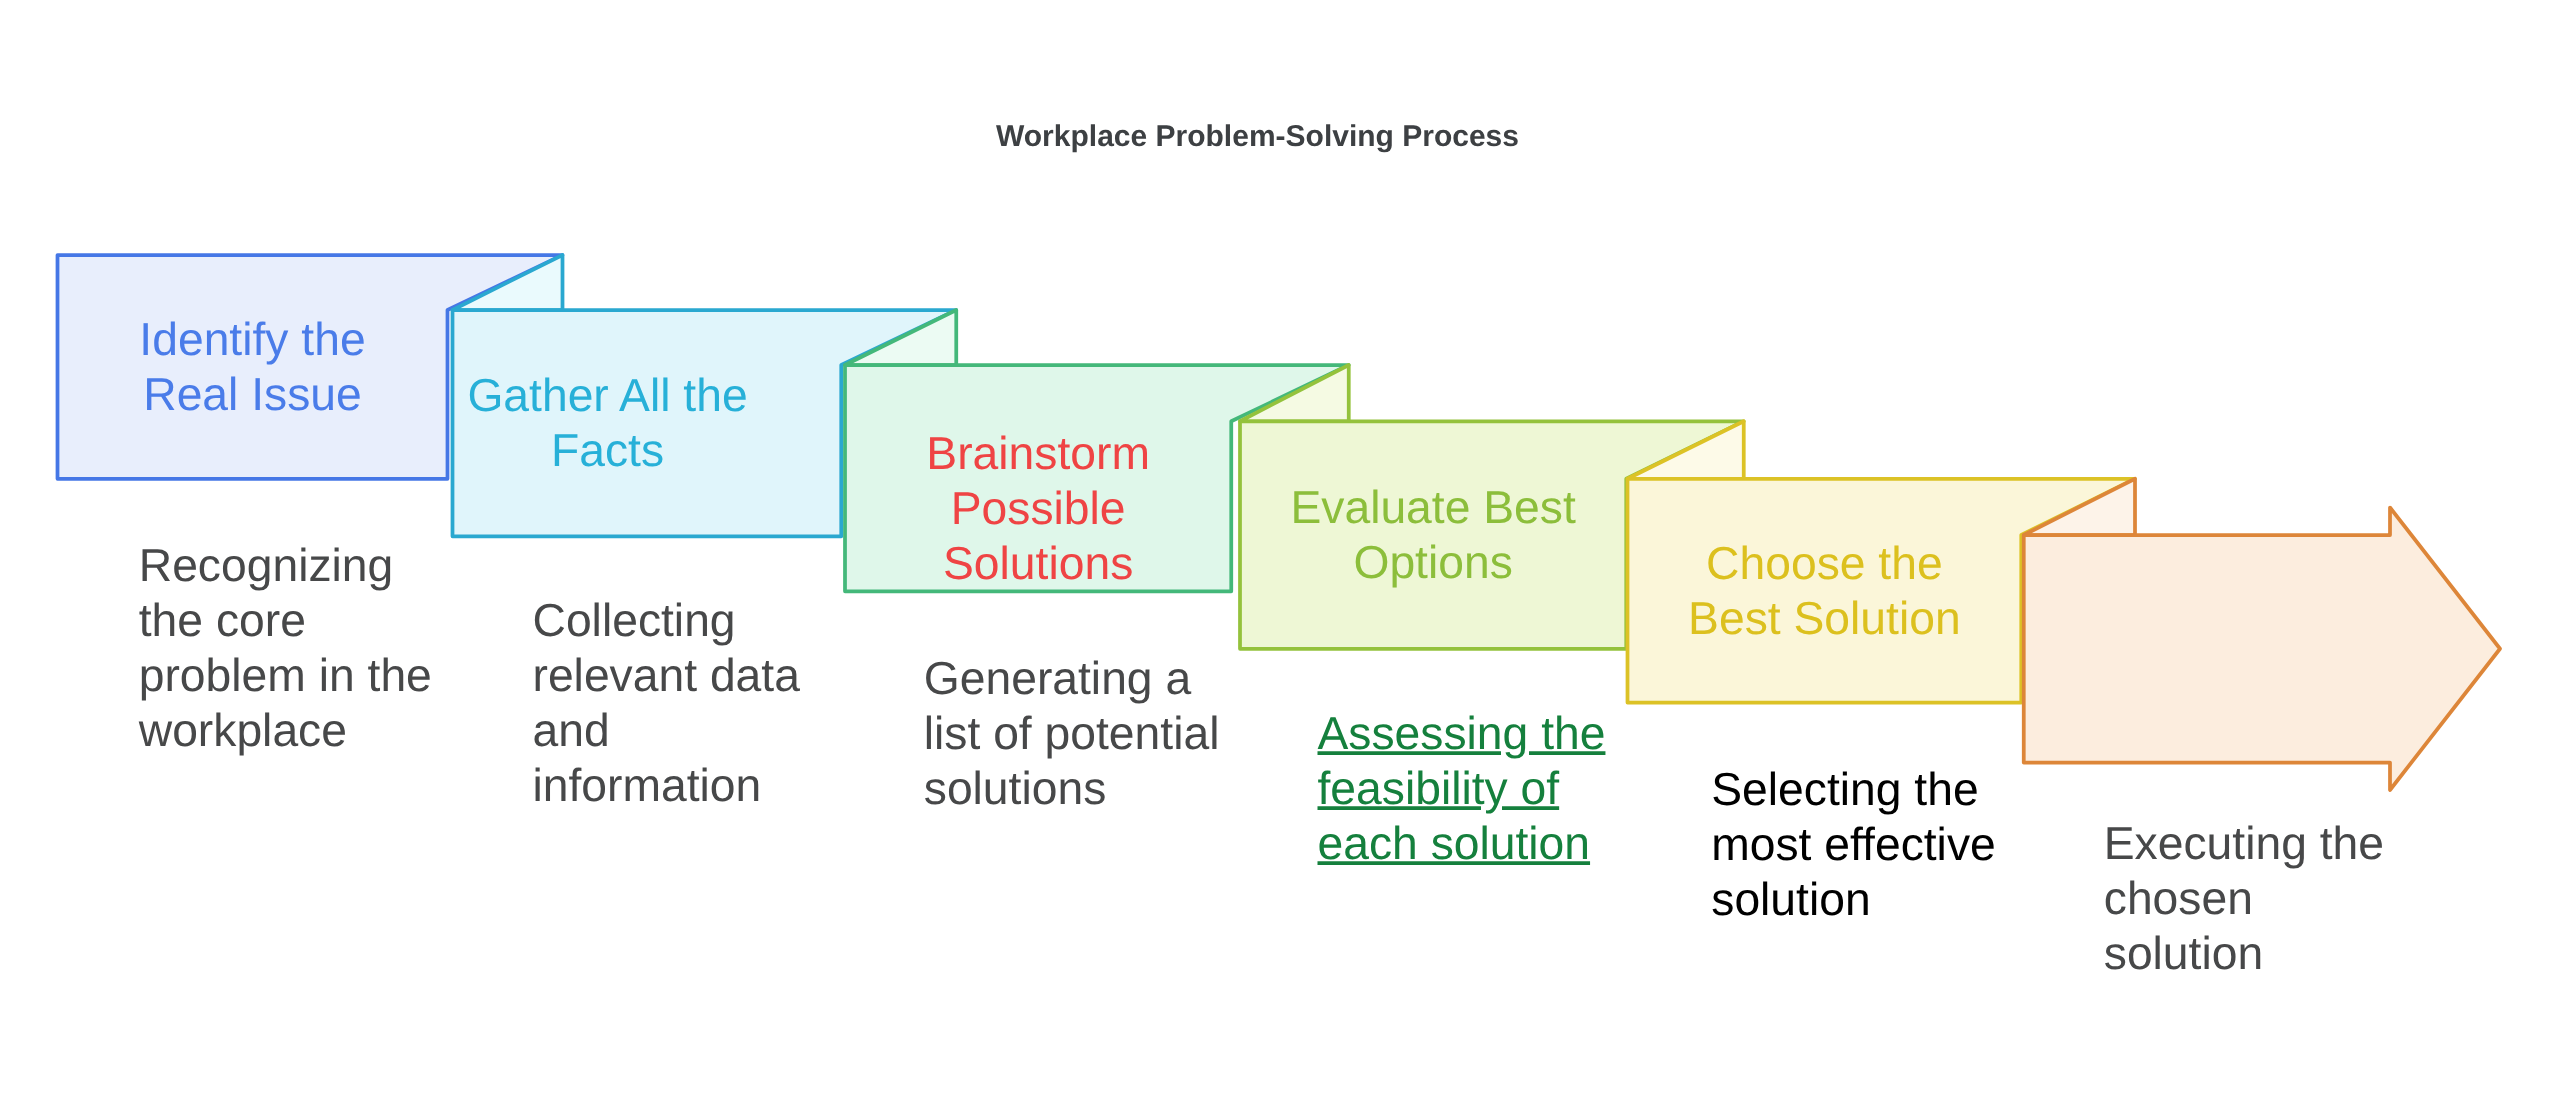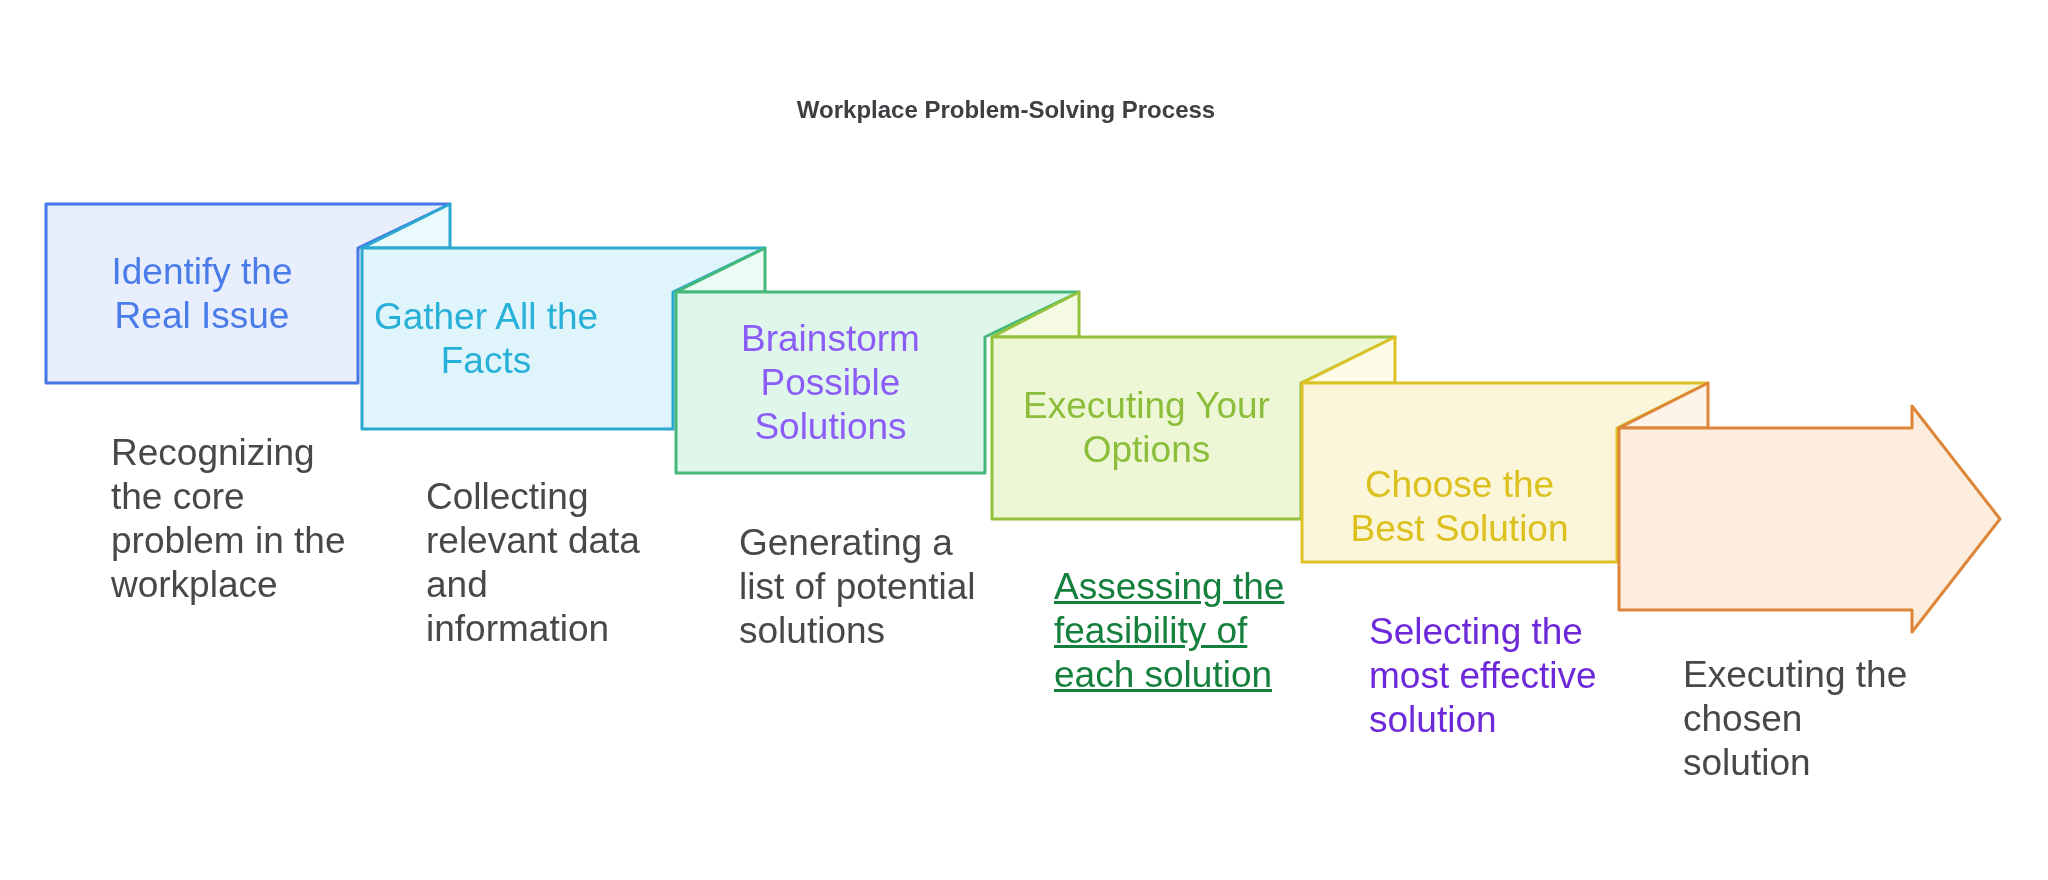--- a/index.html
+++ b/index.html
@@ -90,42 +90,42 @@
 
     <polygon points="1619,428 1912,428 1912,406 2000,519 1912,632 1912,610 1619,610" stroke-width="3" stroke-linejoin="round" fill="#fcedde" stroke="#dd8639"></polygon>
   </svg>
 
   <div class="diagram-title" style="color: rgb(61, 64, 67);">Workplace Problem-Solving Process</div>
 
   <div class="step-label label-1" style="color: rgb(74, 124, 233);">Identify the
 Real Issue</div>
   <div class="step-label label-2" style="color: rgb(39, 176, 216);">Gather All the
 Facts</div>
-  <div class="step-label label-3" style="color: #8b5cf6;">Brainstorm
+  <div class="step-label label-3" style="color: #ef4444; margin-top: 24px;">Brainstorm
 Possible
 Solutions</div>
-  <div class="step-label label-4" style="color: rgb(140, 190, 59);">Executing Your
+  <div class="step-label label-4" style="color: rgb(140, 190, 59);">Evaluate Best
 Options</div>
-  <div class="step-label label-5" style="color: rgb(220, 192, 30); margin-top: 34px;">Choose the
+  <div class="step-label label-5" style="color: rgb(220, 192, 30);">Choose the
 Best Solution</div>
 
   <div class="step-desc desc-1" style="color: rgb(71, 72, 73);">Recognizing
 the core
 problem in the
 workplace</div>
   <div class="step-desc desc-2" style="color: rgb(71, 72, 73);">Collecting
 relevant data
 and
 information</div>
   <div class="step-desc desc-3" style="color: rgb(71, 72, 73);">Generating a
 list of potential
 solutions</div>
   <div class="step-desc desc-4" style="color: #15803d; text-decoration: underline;">Assessing the
 feasibility of
 each solution</div>
-  <div class="step-desc desc-5" style="color: #6d28d9;">Selecting the
+  <div class="step-desc desc-5" style="color: #000000;">Selecting the
 most effective
 solution</div>
   <div class="step-desc desc-6" style="color: rgb(71, 72, 73);">Executing the
 chosen
 solution</div>
 
 </div>
 
 </body></html>

